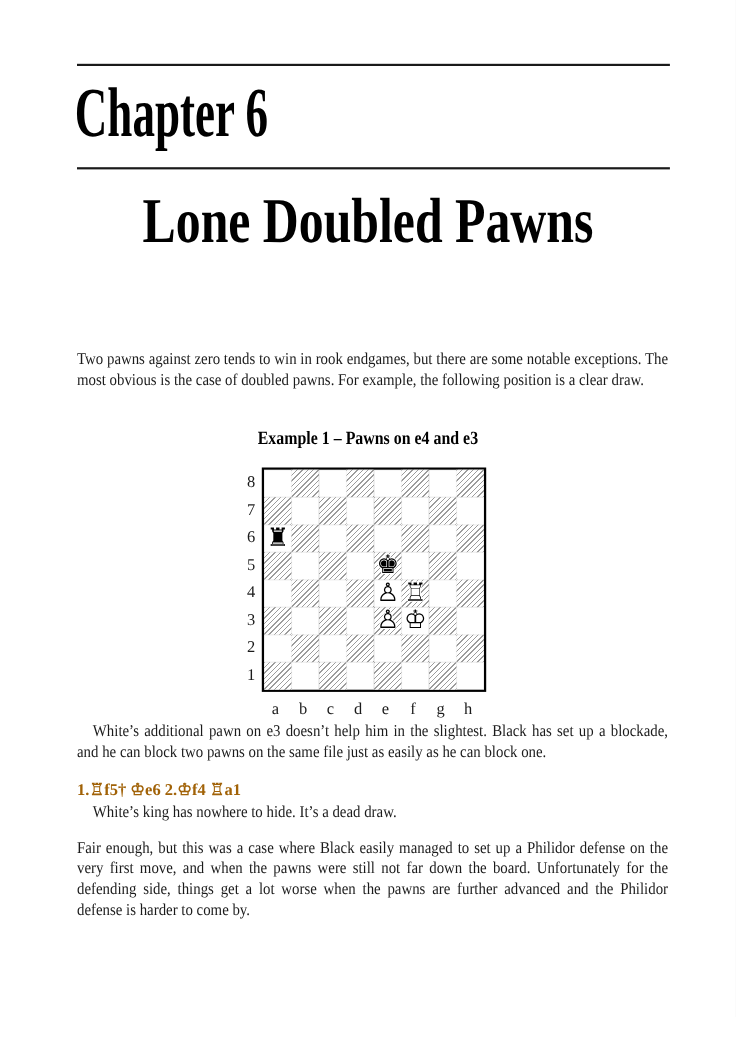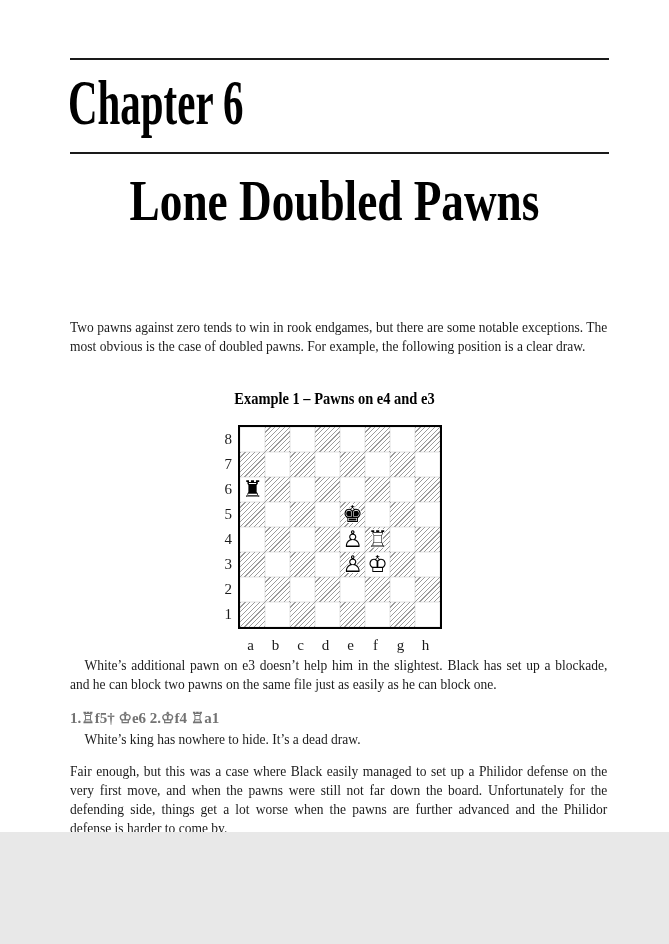--- a/index.html
+++ b/index.html
@@ -1,18 +1,18 @@
 <!DOCTYPE html>
 <html><head>
 <meta charset="utf-8">
 <style>
   html,body{margin:0;padding:0;background:#e8e8e8;}
   .page{
     position:relative;
-    width:669px;height:832px;
+    width:669px;height:944px;
     margin:0 auto;
     background:#ffffff;
     font-family:"Liberation Serif", serif;
     color:#1b1b1b;
     overflow:hidden;
   }
   .rule{position:absolute;left:70px;width:539px;height:2px;background:#1a1a1a;}
   .rule-top{top:58px;}
   .rule-mid{top:152px;}
   .chapter{
@@ -33,21 +33,21 @@
   .indent{text-indent:16px;}
   .intro{top:318px;}
   .after{top:656px;}
   .caption{
     position:absolute;left:66px;top:389px;width:537px;margin:0;
     text-align:center;font-size:17px;font-weight:bold;color:#000;
     transform:scaleX(0.85);transform-origin:50% 0;white-space:nowrap;
   }
   .moves{
     position:absolute;left:70px;top:709px;margin:0;
-    font-size:15px;font-weight:bold;color:#737373;white-space:nowrap;
+    font-size:15px;font-weight:bold;color:#a16207;white-space:nowrap;
   }
   .comment{top:730px;}
   .closing{top:762px;}
 
   
   .diagram{position:absolute;left:216px;top:425px;}
   .ranks{position:absolute;left:0;top:2px;width:16px;}
   .rank-label{height:25px;line-height:25px;text-align:right;font-size:15px;color:#1b1b1b;}
   .board{
     position:absolute;left:22px;top:0;

